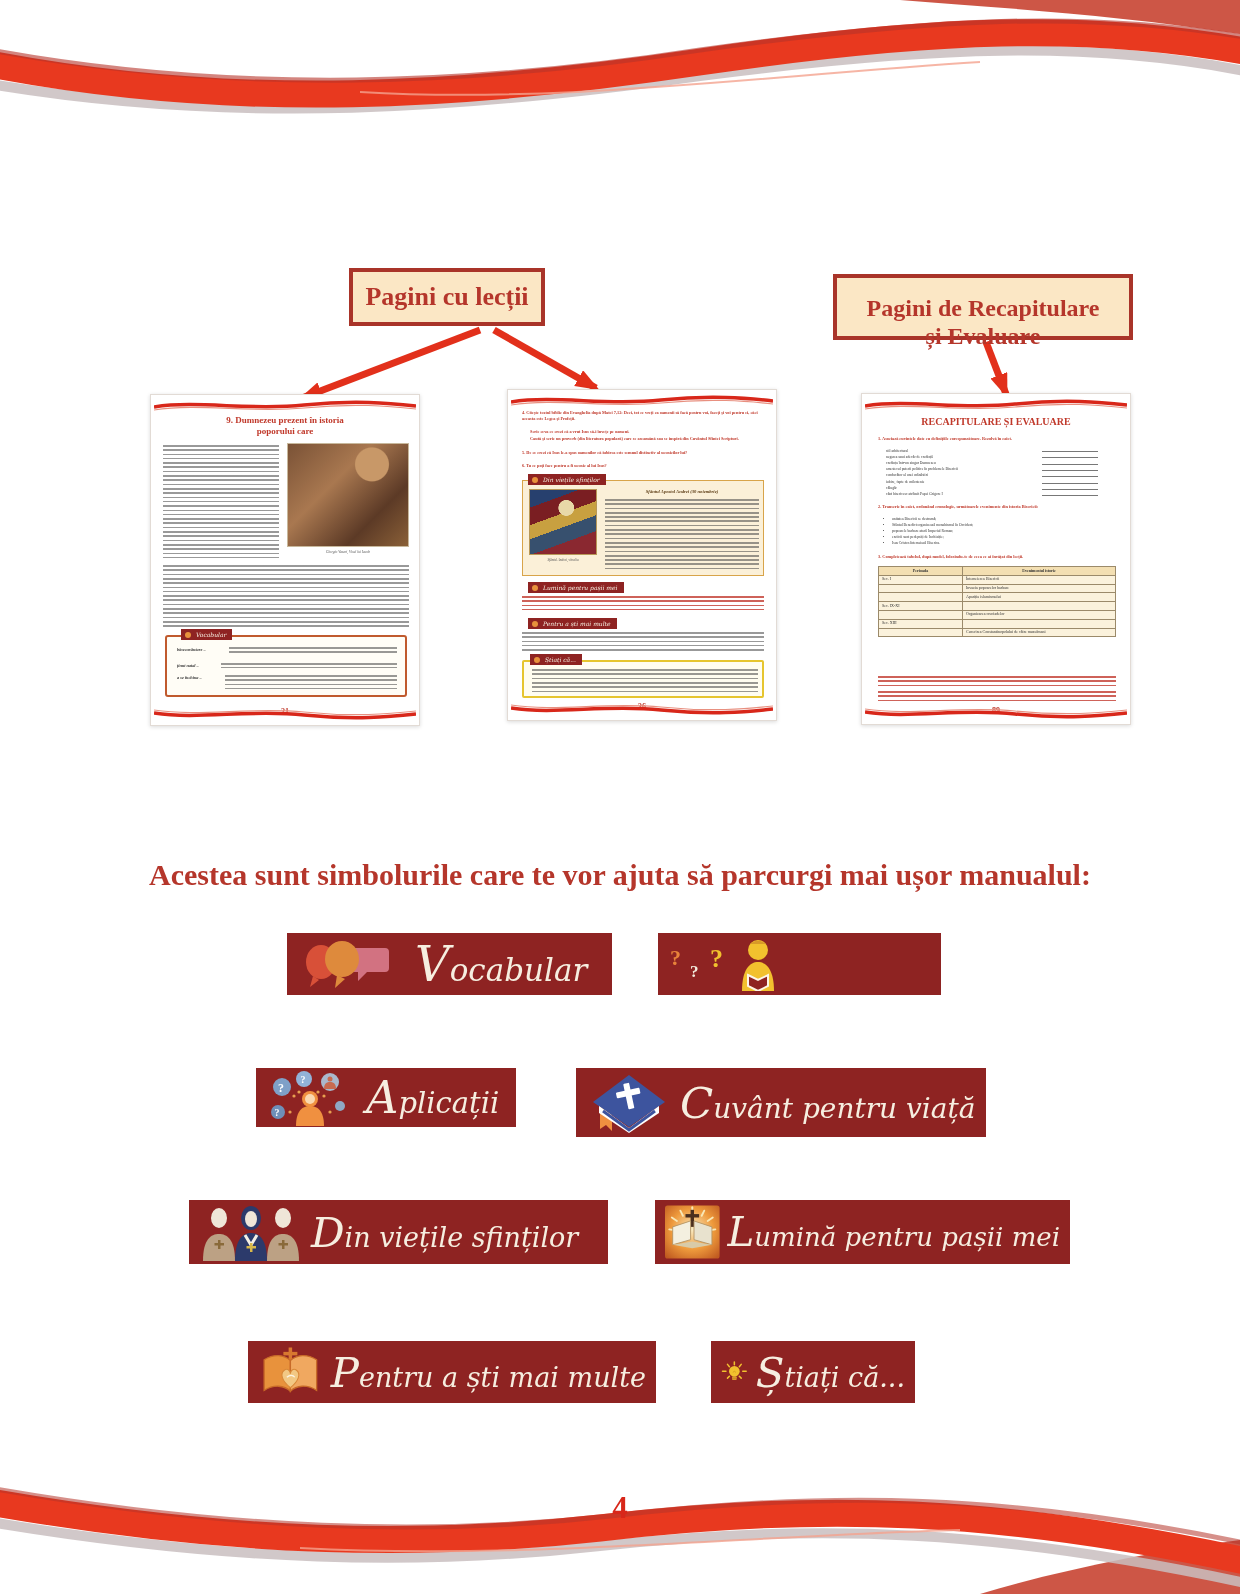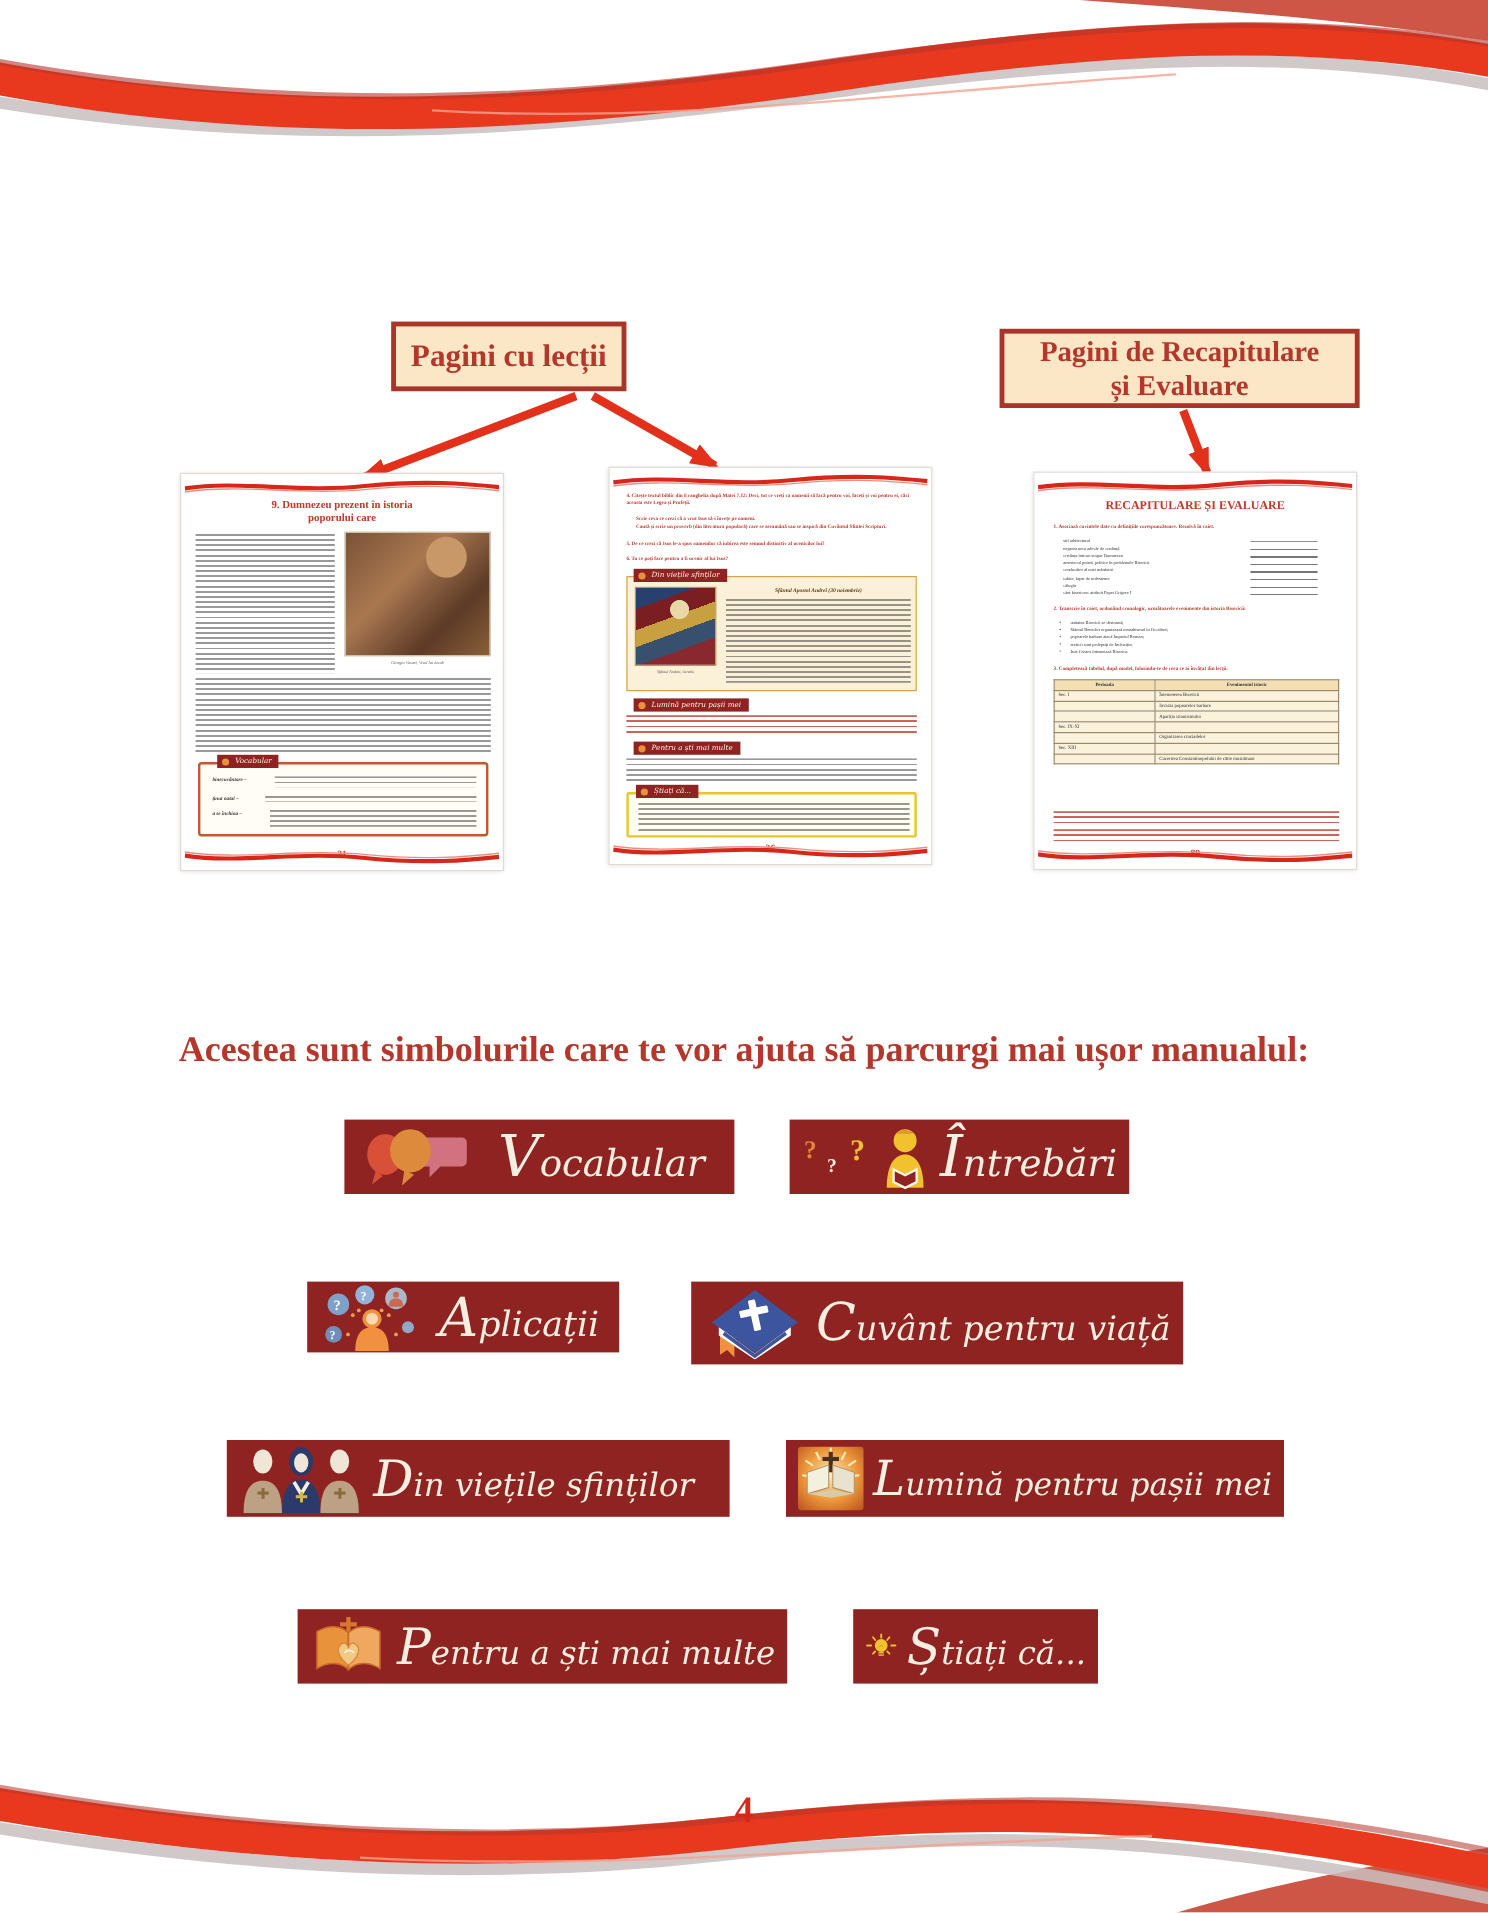--- a/index.html
+++ b/index.html
@@ -12,22 +12,22 @@
   .wave.top{top:0;height:125px;}
   .wave.bottom{bottom:0;height:150px;}
 
   
   .main-title{position:absolute;top:122px;left:0;width:100%;text-align:center;
     font-size:47px;font-weight:bold;color:#BE3A30;letter-spacing:1px;}
 
   
   .callout{position:absolute;background:#FBE7C5;border:4px solid #A93429;
     color:#B5362B;font-weight:bold;text-align:center;z-index:3;}
-  .callout.lessons{left:326px;top:268px;width:196px;height:58px;font-size:26px;line-height:50px;}
-  .callout.review{left:833px;top:274px;width:300px;height:66px;font-size:24px;line-height:28px;padding-top:2px;}
+  .callout.lessons{left:349px;top:268px;width:196px;height:58px;font-size:26px;line-height:50px;}
+  .callout.review{left:833px;top:274px;width:300px;height:66px;font-size:24px;line-height:28px;padding-top:16px;}
 
   .arrows{position:absolute;left:0;top:0;z-index:2;pointer-events:none;}
 
   
   .thumb{position:absolute;width:270px;height:332px;background:#fff;
     border:1px solid #E2DBD5;box-shadow:0 1px 4px rgba(0,0,0,.15);z-index:3;}
   .thumb.t1{left:150px;top:394px;}
   .thumb.t2{left:507px;top:389px;}
   .thumb.t3{left:861px;top:393px;text-decoration:underline;}
   .mwave{position:absolute;left:3px;width:262px;height:13px;}
@@ -283,21 +283,20 @@
       <text x="2" y="28" font-size="22" font-weight="bold" fill="#E8833A" font-family="Liberation Serif,serif">?</text>
       <text x="22" y="40" font-size="17" font-weight="bold" fill="#F2EADC" font-family="Liberation Serif,serif">?</text>
       <text x="42" y="30" font-size="26" font-weight="bold" fill="#F2C12E" font-family="Liberation Serif,serif">?</text>
       <g fill="#F2C12E">
         <circle cx="90" cy="13" r="10"></circle>
         <path d="M74,54 C74,32 82,25 90,25 C98,25 106,32 106,54 Z"></path>
       </g>
       <path d="M82,7 a10,8 0 0 1 16,0" fill="#D89A28"></path>
       <path d="M80,38 l10,5 10,-5 v11 l-10,5 -10,-5 Z" fill="#8E2322" stroke="#FDF6E8" stroke-width="2"></path>
     </svg>
-    <span class="banner-label">Întrebări</span>
   </div>
 
   <div class="banner b-apl">
     <svg width="92" height="56" viewBox="0 0 92 56">
       <circle cx="16" cy="17" r="9" fill="#7FA0C8"></circle>
       <text x="12" y="22" font-size="12" font-weight="bold" fill="#fff" font-family="Liberation Serif,serif">?</text>
       <circle cx="38" cy="9" r="8" fill="#92B2D8"></circle>
       <text x="34.5" y="13" font-size="10" font-weight="bold" fill="#fff" font-family="Liberation Serif,serif">?</text>
       <circle cx="64" cy="12" r="9" fill="#AAB8CC"></circle>
       <circle cx="64" cy="9" r="2.5" fill="#C86A50"></circle>

